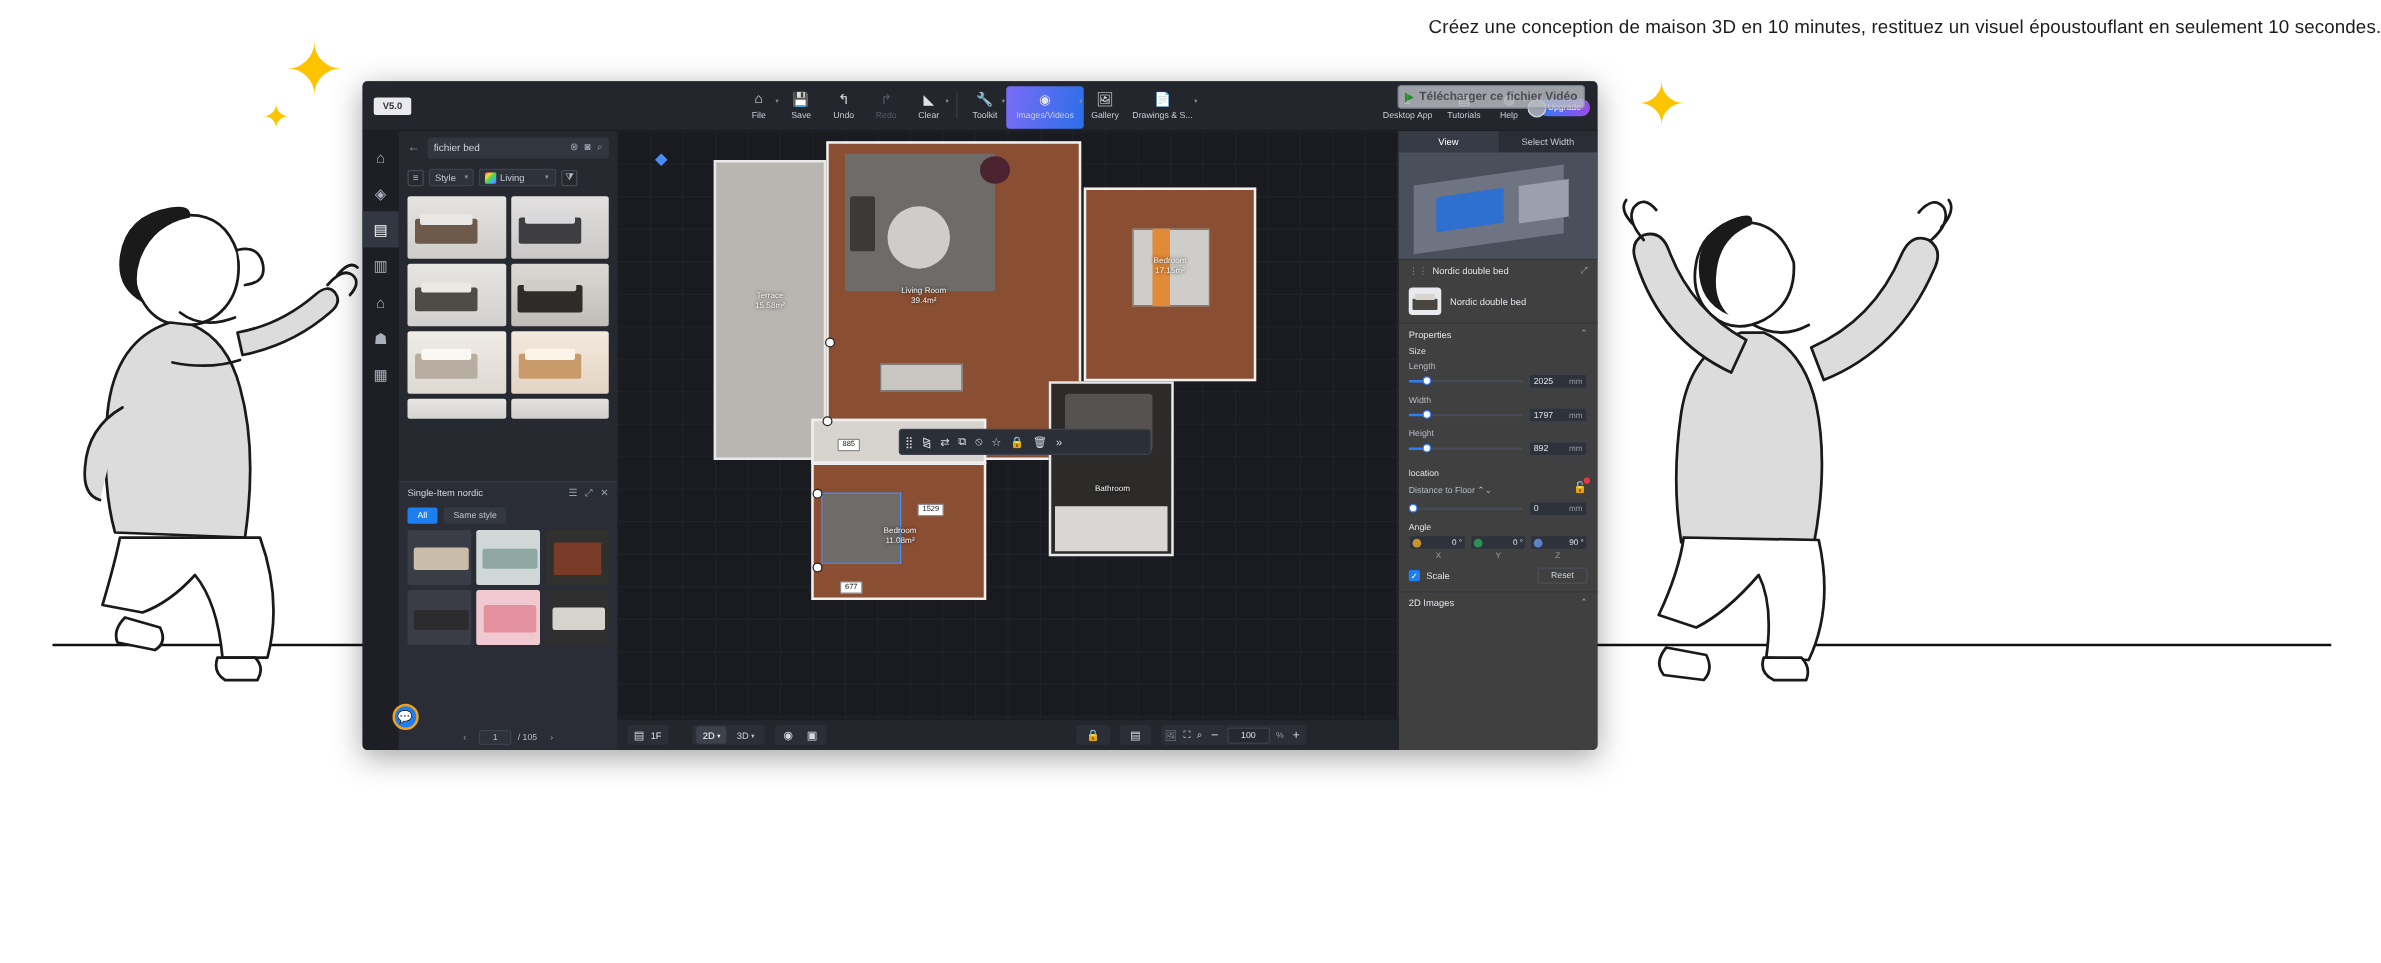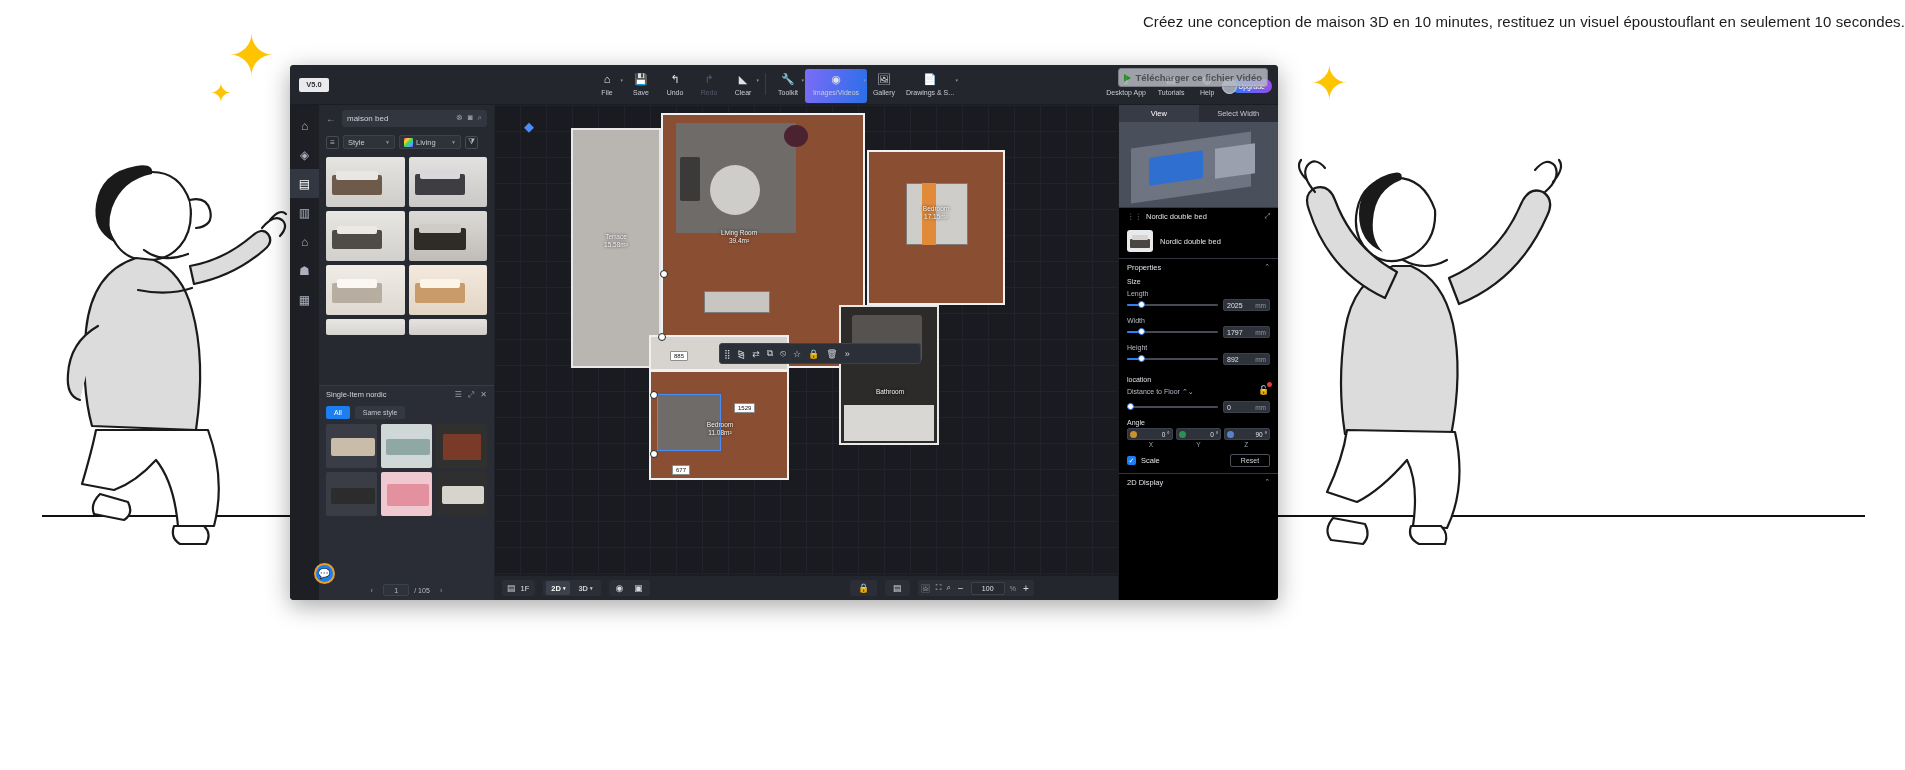--- a/index.html
+++ b/index.html
@@ -103,21 +103,21 @@
   .room { position:absolute; }
   .rlabel { position:absolute; color:#f2f2f2; font-size:6.5px; text-align:center; line-height:8px;
     text-shadow:0 0 3px rgba(0,0,0,.9); }
   .dimchip { position:absolute; background:#fff; color:#111; font-size:6px; padding:1px 3px;
     border-radius:1px; border:1px solid #8d8d8d; }
   .hnd { position:absolute; width:8px; height:8px; border-radius:50%; background:#fff; border:1.5px solid #222; }
   .objbar { position:absolute; height:21px; background:#2b2f37; border:1px solid #3c414b; border-radius:3px;
     display:flex; align-items:center; padding:0 4px; gap:7px; color:#d5d8df; font-size:9px; z-index:5; }
 
   
-  .right { position:absolute; right:0; top:40px; width:160px; height:495px; background:#000000;
+  .right { position:absolute; right:0; top:40px; width:160px; height:495px; background:#404040;
     border-left:1px solid #1b1d23; }
   .viewtabs { display:flex; height:17px; }
   .vtab { flex:1; display:flex; align-items:center; justify-content:center; font-size:7.5px;
     color:#c3c7d0; background:#2a2d35; cursor:pointer; }
   .vtab.on { background:#373b45; color:#fff; }
   .preview3d { height:85px; background:#4a4f5c; position:relative; overflow:hidden; }
   .sect-head { height:17px; display:flex; align-items:center; padding:0 8px; font-size:7.5px;
     color:#dfe2e8; border-top:1px solid #32363e; }
   .sect-head .chev { margin-left:auto; color:#9aa0ac; font-size:7px; }
   .itemrow { display:flex; align-items:center; gap:7px; padding:6px 8px; }
@@ -282,31 +282,31 @@
       <div class="rail-ic">▥</div>
       <div class="rail-ic">⌂</div>
       <div class="rail-ic">☗</div>
       <div class="rail-ic">▦</div>
     </div>
 
     <div class="lib">
       <div class="searchrow">
         <div class="backarrow">←</div>
         <div class="searchbox">
-          <span title="Search models">maison bed</span>
+          <span title="Search models">fichier bed</span>
           <span class="si">
             <span>⊗</span>
             <span>◙</span>
             <span>⌕</span>
           </span>
         </div>
       </div>
       <div class="filterrow">
         <div class="sortic">≡</div>
-        <div class="dd" style="width:52px;">
+        <div class="dd" style="width:36px;">
           <span>Style</span>
           <span class="cc">▼</span>
         </div>
         <div class="dd" style="width:62px;">
           <span class="swatch"></span>
           <span>Living</span>
           <span class="cc">▼</span>
         </div>
         <div class="sortic">⧩</div>
       </div>
@@ -553,31 +553,31 @@
         <span>Z</span>
       </div>
 
       <div class="cbrow">
         <div class="cb">✓</div>
         <span style="font-size:7.5px;color:#dfe2e8;">Scale</span>
         <div class="resetbtn">Reset</div>
       </div>
 
       <div class="sect-head">
-        <span>2D Display</span>
+        <span>2D Images</span>
         <span class="chev">⌃</span>
       </div>
     </div>
 
     <div class="bottom">
       <div class="bgrp">
         <span style="color:#c8ccd4;font-size:9px;padding:0 2px;">▤</span>
         <span style="font-size:7.5px;color:#dfe2e8;padding-right:3px;">1F</span>
       </div>
-      <div class="bgrp" style="margin-left:8px;font-weight:bold;">
+      <div class="bgrp" style="margin-left:19px;">
         <div class="bbtn on">
           <span>2D</span>
           <span style="font-size:5px;">▾</span>
         </div>
         <div class="bbtn">
           <span>3D</span>
           <span style="font-size:5px;">▾</span>
         </div>
       </div>
       <div class="bgrp" style="margin-left:8px;">

